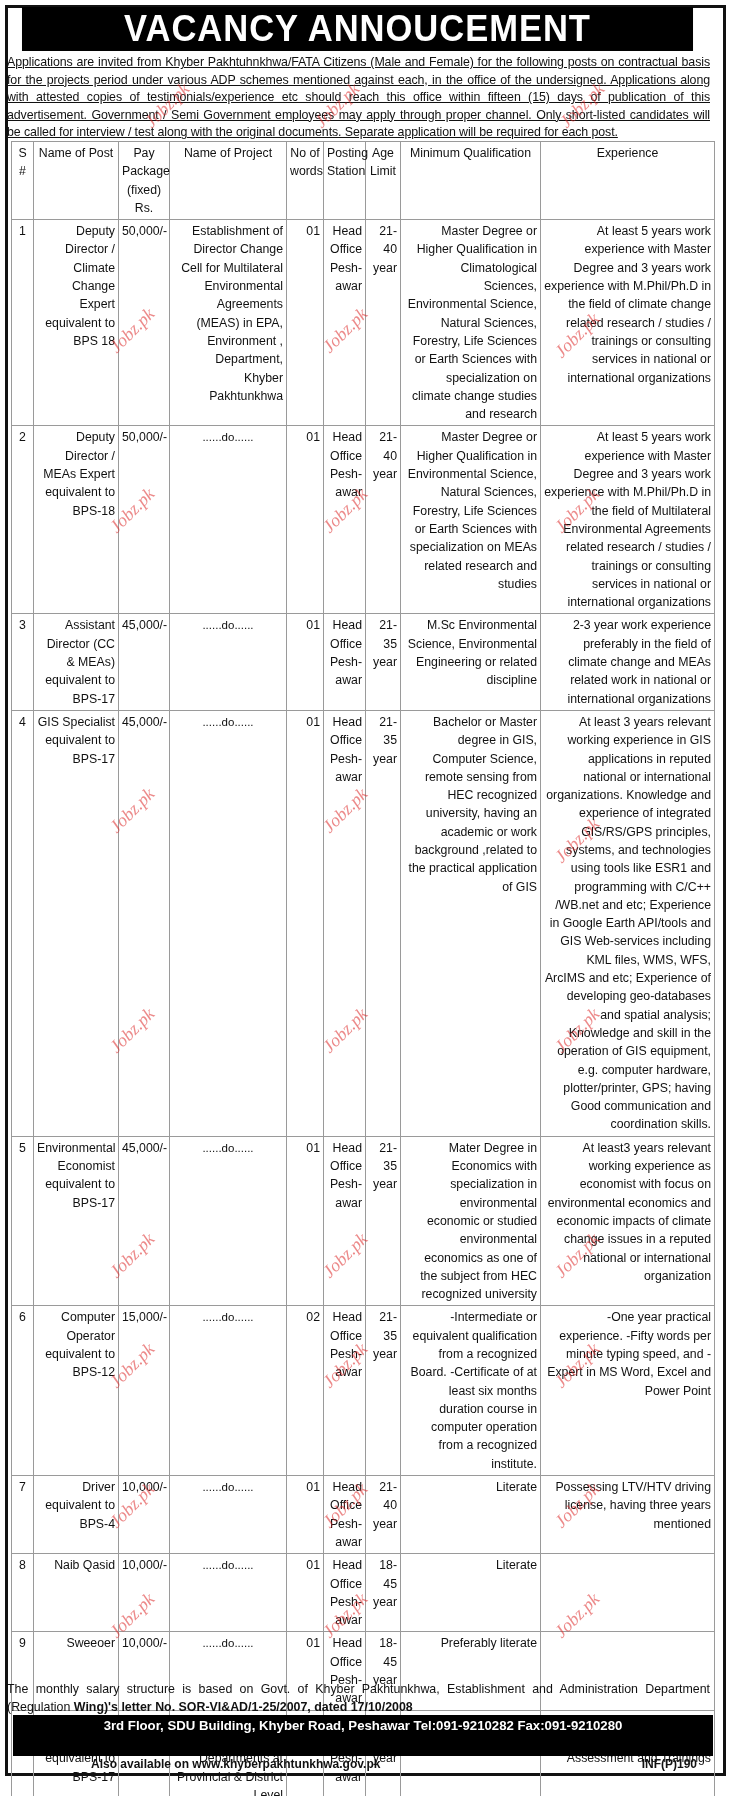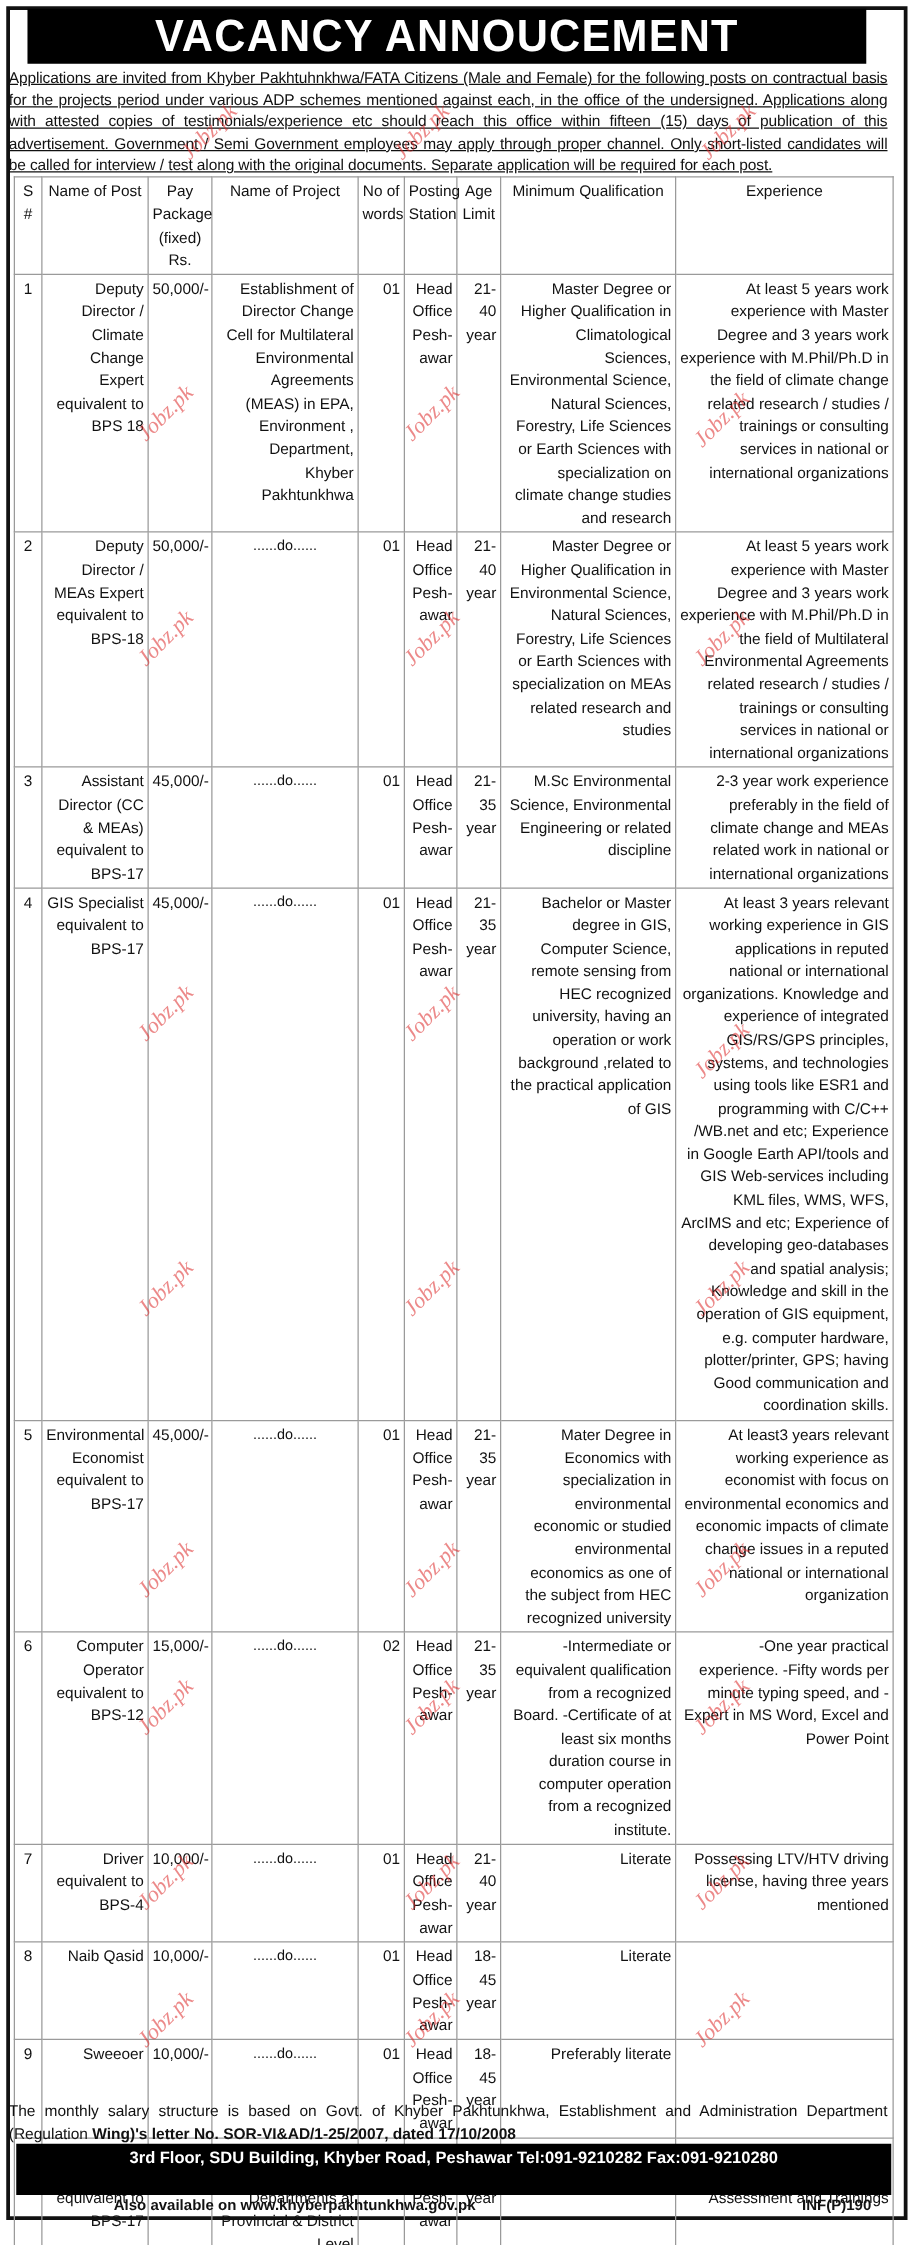--- a/index.html
+++ b/index.html
@@ -108,21 +108,21 @@
       <td class="left">2-3 year work experience preferably in the field of climate change and MEAs related work in national or international organizations</td>
     </tr>
     <tr style="height:356px">
       <td class="sno">4</td>
       <td class="left">GIS Specialist equivalent to BPS-17</td>
       <td>45,000/-</td>
       <td class="ditto">......do......</td>
       <td class="c">01</td>
       <td class="c">Head Office Pesh-awar</td>
       <td class="c">21-35 year</td>
-      <td class="left">Bachelor or Master degree in GIS, Computer Science, remote sensing from HEC recognized university, having an operation or work background ,related to the practical application of GIS</td>
+      <td class="left">Bachelor or Master degree in GIS, Computer Science, remote sensing from HEC recognized university, having an academic or work background ,related to the practical application of GIS</td>
       <td class="left">At least 3 years relevant working experience in GIS applications in reputed national or international organizations. Knowledge and experience of integrated GIS/RS/GPS principles, systems, and technologies using tools like ESR1 and programming with C/C++ /WB.net and etc; Experience in Google Earth API/tools and GIS Web-services including KML files, WMS, WFS, ArcIMS and etc; Experience of developing geo-databases and spatial analysis; Knowledge and skill in the operation of GIS equipment, e.g. computer hardware, plotter/printer, GPS; having Good communication and coordination skills.</td>
     </tr>
     <tr style="height:143px">
       <td class="sno">5</td>
       <td class="left">Environmental Economist equivalent to BPS-17</td>
       <td>45,000/-</td>
       <td class="ditto">......do......</td>
       <td class="c">01</td>
       <td class="c">Head Office Pesh-awar</td>
       <td class="c">21-35 year</td>

